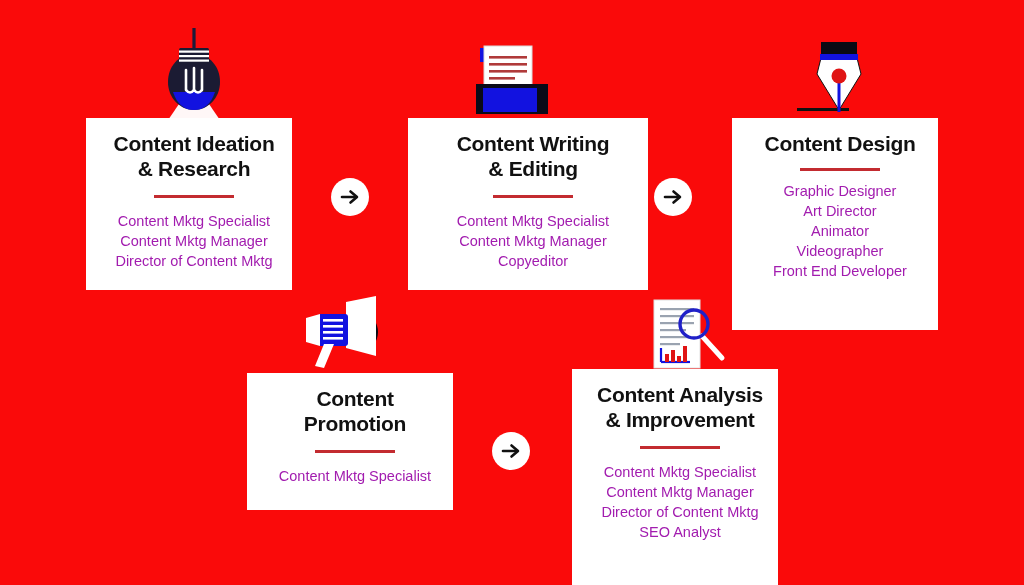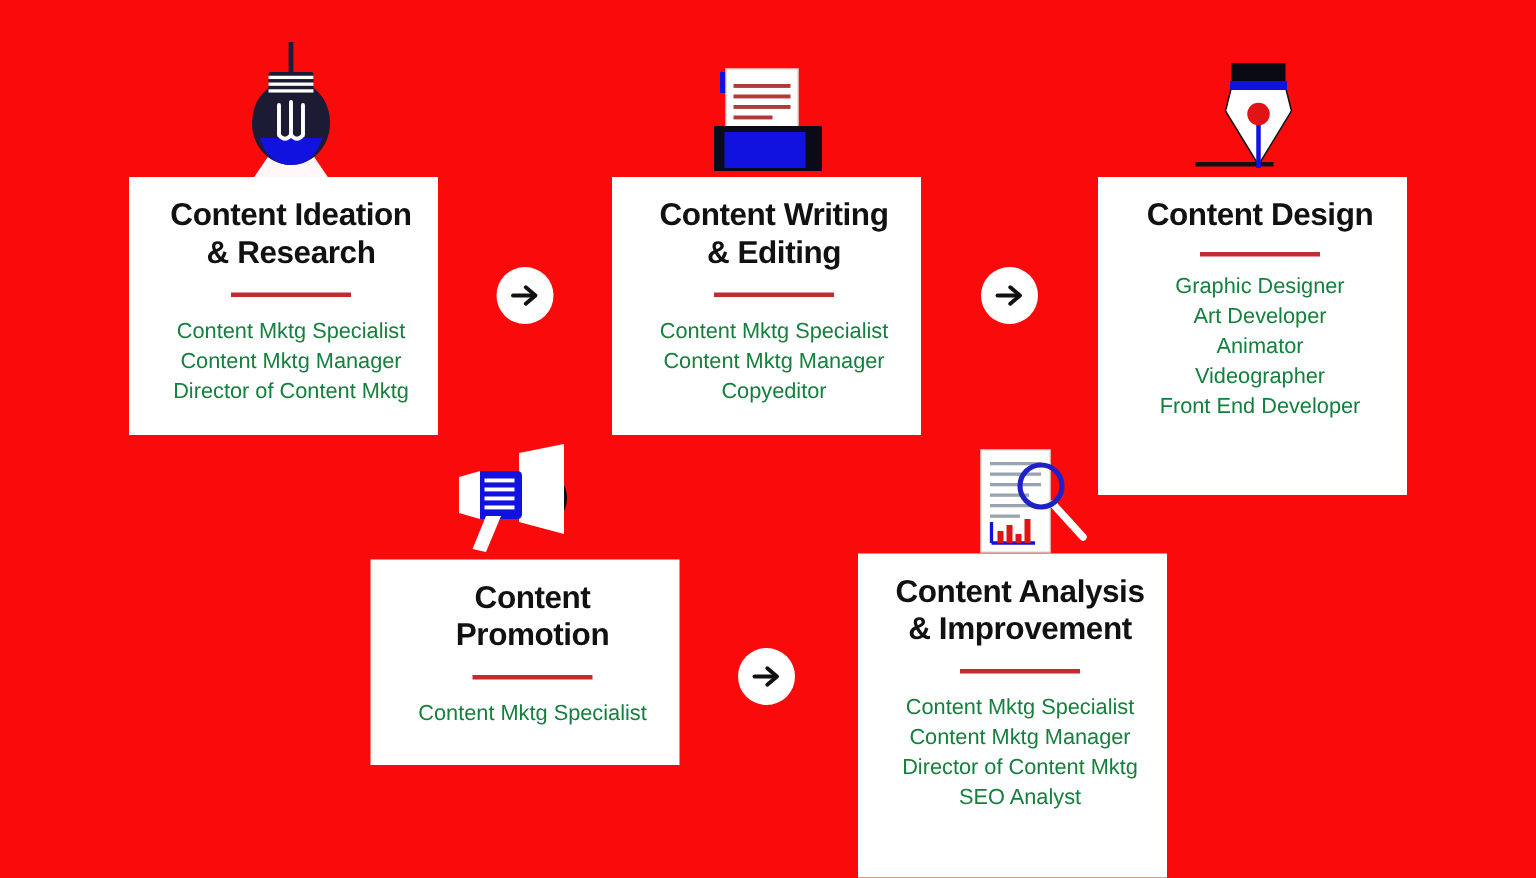--- a/index.html
+++ b/index.html
@@ -35,21 +35,21 @@
     white-space: pre-line;
   }
   .divider {
     width: 80px;
     height: 3px;
     background: #C32B30;
     margin: 13px auto 13px auto;
   }
   .roles {
     font-size: 14.5px;
-    color: #15803d;
+    color: #a21caf;
     line-height: 1.38;
     font-weight: 500;
   }
   .role {
     display: block;
     white-space: nowrap;
   }
   .arrow {
     position: absolute;
     width: 38px;
@@ -153,21 +153,21 @@
     </div>
   </div>
 
   <div class="arrow" style="left:331px; top:178px;">
     <svg width="22" height="22" viewBox="0 0 22 22">
       <path d="M3 11 H17" stroke="#111111" stroke-width="2.6" stroke-linecap="round"></path>
       <path d="M11.5 5.5 L18 11 L11.5 16.5" fill="none" stroke="#111111" stroke-width="2.6" stroke-linecap="round" stroke-linejoin="round"></path>
     </svg>
   </div>
 
-  <div class="card" style="left:408px; top:118px; width:206px; height:172px;">
+  <div class="card" style="left:408px; top:118px; width:240px; height:172px;">
     <div class="card-title">Content Writing
 &amp; Editing</div>
     <div class="divider"></div>
     <div class="roles">
       <span class="role">Content Mktg Specialist</span>
       <span class="role">Content Mktg Manager</span>
       <span class="role">Copyeditor</span>
     </div>
   </div>
 
@@ -176,21 +176,21 @@
       <path d="M3 11 H17" stroke="#111111" stroke-width="2.6" stroke-linecap="round"></path>
       <path d="M11.5 5.5 L18 11 L11.5 16.5" fill="none" stroke="#111111" stroke-width="2.6" stroke-linecap="round" stroke-linejoin="round"></path>
     </svg>
   </div>
 
   <div class="card" style="left:732px; top:118px; width:206px; height:212px;">
     <div class="card-title">Content Design</div>
     <div class="divider" style="margin:11px auto 10px auto;"></div>
     <div class="roles">
       <span class="role">Graphic Designer</span>
-      <span class="role">Art Developer</span>
+      <span class="role">Art Director</span>
       <span class="role">Animator</span>
       <span class="role">Videographer</span>
       <span class="role">Front End Developer</span>
     </div>
   </div>
 
   <div class="card" style="left:247px; top:373px; width:206px; height:137px;">
     <div class="card-title">Content
 Promotion</div>
     <div class="divider"></div>

